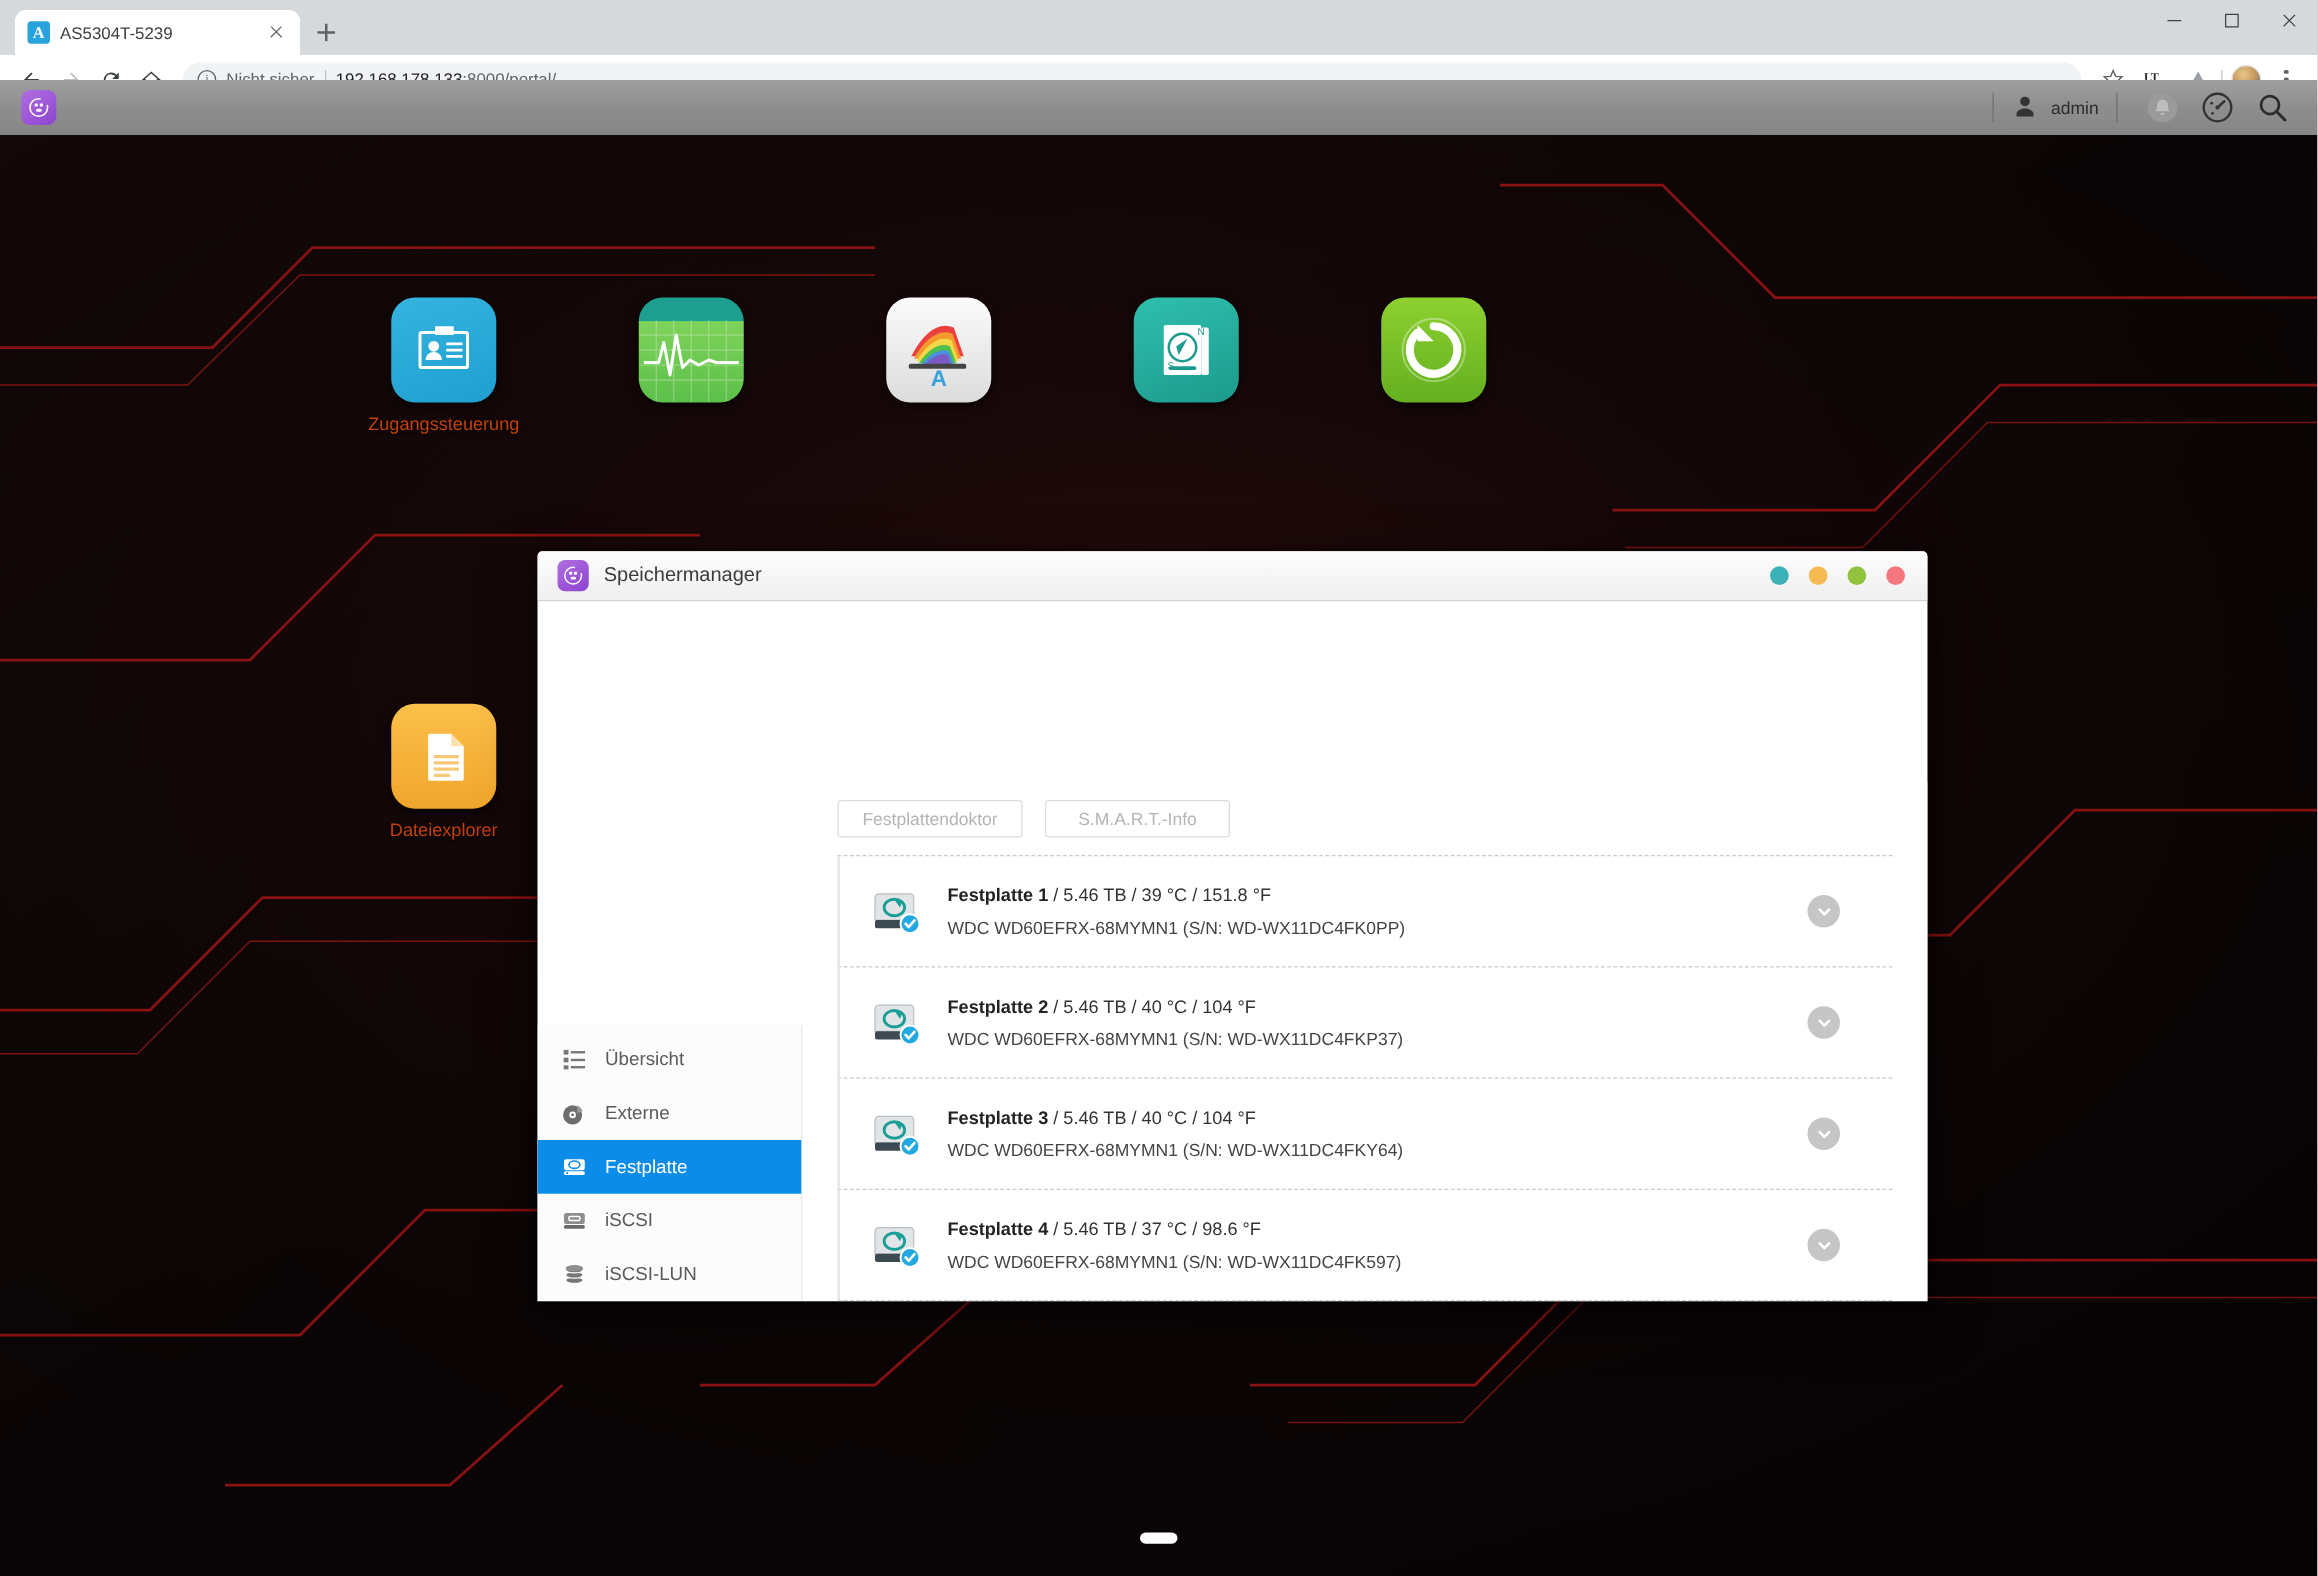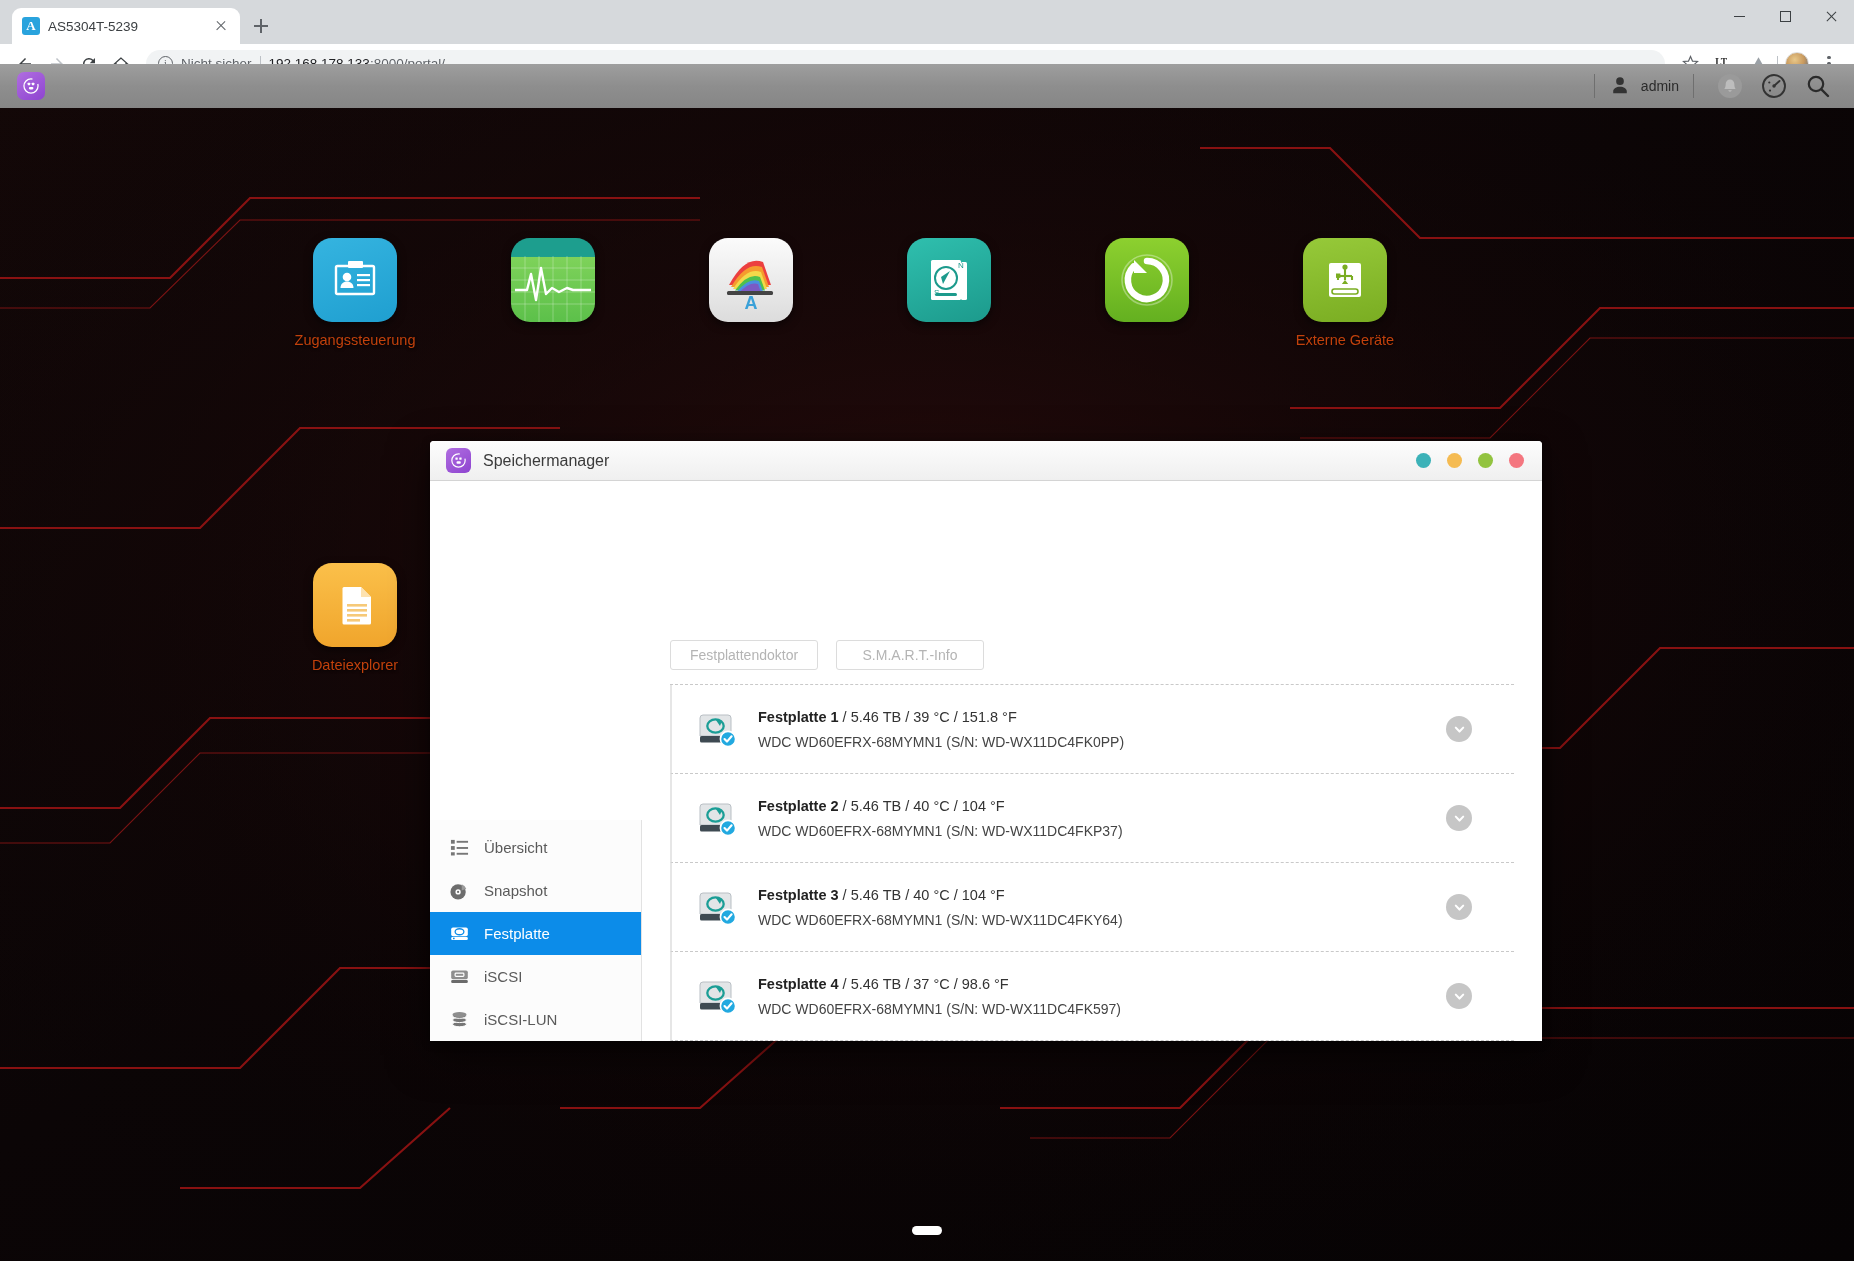--- a/index.html
+++ b/index.html
@@ -418,37 +418,20 @@
         <div class="tile" style="background:linear-gradient(180deg,#8dd02f,#64b020);">
           <svg width="62" height="62" viewBox="0 0 62 62">
             <circle cx="31" cy="31" r="25" fill="none" stroke="#fff" stroke-width="1.6" opacity=".35"></circle>
             <path d="M31 12 A19 19 0 1 1 17.5 17.5" fill="none" stroke="#fff" stroke-width="6.5" stroke-linecap="round"></path>
             <path d="M18 11 L18 24 L31 24z" fill="#fff"></path>
           </svg>
         </div>
         <div class="lbl"></div>
       </div>
 
-      <div class="dicon" style="left:1270px; top:130px;">
-        <div class="tile" style="background:linear-gradient(170deg,#96c939,#7aad22);">
-          <svg width="54" height="54" viewBox="0 0 54 54">
-            <path d="M13 10 h28 a2 2 0 0 1 2 2 v30 a2 2 0 0 1-2 2 H13 a2 2 0 0 1-2-2 V12 a2 2 0 0 1 2-2z" fill="#fff"></path>
-            <rect x="14" y="36" width="26" height="5" rx="2.4" fill="none" stroke="#7aad22" stroke-width="1.6"></rect>
-            <g stroke="#7aad22" stroke-width="2.1" fill="none">
-              <path d="M27 15 V27"></path>
-              <path d="M20 23 V27 M34 23 V27"></path>
-              <path d="M20 23 H34"></path>
-            </g>
-            <circle cx="27" cy="14" r="2.6" fill="#7aad22"></circle>
-            <rect x="18" y="20.5" width="4.4" height="4.4" fill="#7aad22"></rect>
-            <path d="M27 27 l3.2 4 h-6.4z" fill="#7aad22"></path>
-          </svg>
-        </div>
-        <div class="lbl">Externe Geräte</div>
-      </div>
 
       <div class="dicon" style="left:280px; top:455px;">
         <div class="tile" style="background:linear-gradient(180deg,#fbc04a,#f0a52c);">
           <svg width="54" height="54" viewBox="0 0 54 54">
             <path d="M16 9 h17 l10 10 v26 a1.5 1.5 0 0 1-1.5 1.5 H16 A1.5 1.5 0 0 1 14.5 45 V10.5 A1.5 1.5 0 0 1 16 9z" fill="#fff"></path>
             <path d="M33 9 v10 h10z" fill="#fde2b0"></path>
             <g fill="#f6c978">
               <rect x="19" y="26" width="20" height="2.6"></rect>
               <rect x="19" y="31" width="20" height="2.6"></rect>
               <rect x="19" y="36" width="20" height="2.6"></rect>
@@ -510,21 +493,21 @@
 
             <div class="side-item">
               <span class="side-ic">
                 <svg width="20" height="20" viewBox="0 0 22 22">
                   <circle cx="10" cy="12" r="8.4" fill="#6d6d6d"></circle>
                   <circle cx="10" cy="12" r="2.9" fill="#fff"></circle>
                   <circle cx="10" cy="12" r="1.2" fill="#6d6d6d"></circle>
                   <path d="M14 3.5 a9 9 0 0 1 5 5 l-5 2z" fill="#9a9a9a"></path>
                 </svg>
               </span>
-              <span>Snapshot</span>
+              <span>Externe</span>
             </div>
 
             <div class="side-item active">
               <span class="side-ic">
                 <svg width="21" height="21" viewBox="0 0 24 24">
                   <rect x="2.5" y="5" width="19" height="10" rx="2" fill="#fff"></rect>
                   <ellipse cx="12" cy="10" rx="5" ry="3.4" fill="none" stroke="#0c8ce9" stroke-width="1.5"></ellipse>
                   <rect x="2.5" y="16" width="19" height="3.4" rx="1.4" fill="#fff"></rect>
                   <circle cx="5.5" cy="17.7" r="1" fill="#0c8ce9"></circle>
                 </svg>

